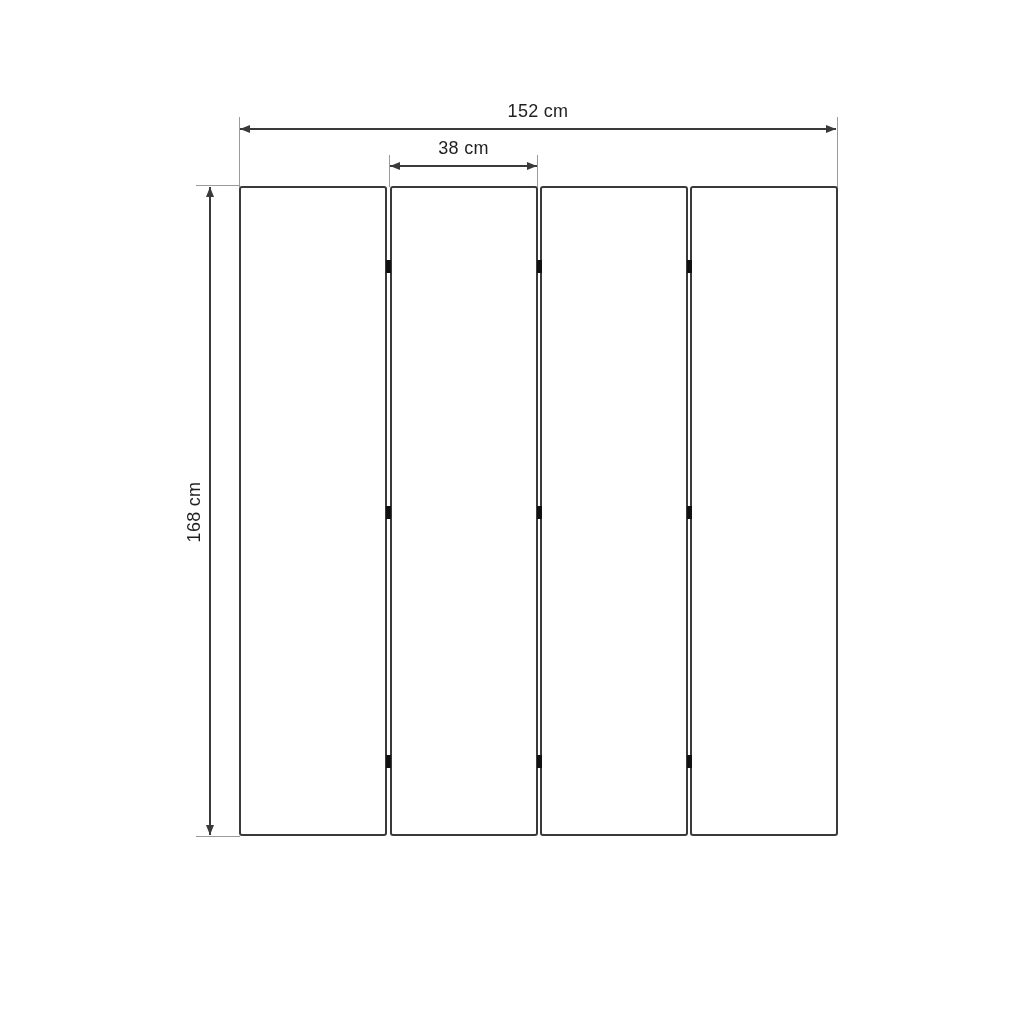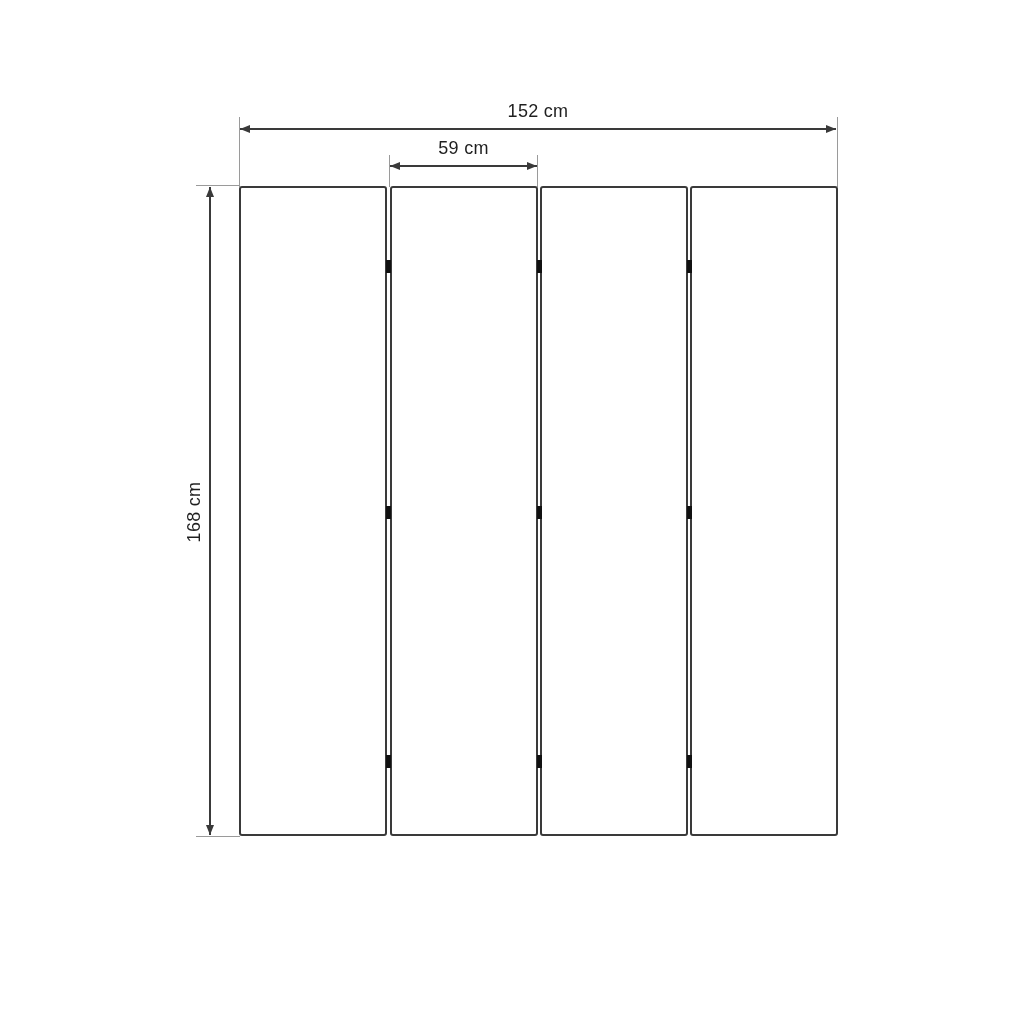--- a/index.html
+++ b/index.html
@@ -106,21 +106,21 @@
 
 <div class="canvas">
 
   <div class="dim-label lbl-total">152 cm</div>
   <div class="dim-line-h dim-total"></div>
   <span class="arr arr-left a-total-l"></span>
   <span class="arr arr-right a-total-r"></span>
   <div class="ext-v ext-total-l"></div>
   <div class="ext-v ext-total-r"></div>
 
-  <div class="dim-label lbl-panel">59 cm</div>
+  <div class="dim-label lbl-panel">38 cm</div>
   <div class="dim-line-h dim-panel"></div>
   <span class="arr arr-left a-panel-l"></span>
   <span class="arr arr-right a-panel-r"></span>
   <div class="ext-v ext-panel-l"></div>
   <div class="ext-v ext-panel-r"></div>
 
   <div class="dim-label lbl-height">168 cm</div>
   <div class="dim-line-v dim-height"></div>
   <span class="arr arr-up a-height-t"></span>
   <span class="arr arr-down a-height-b"></span>

